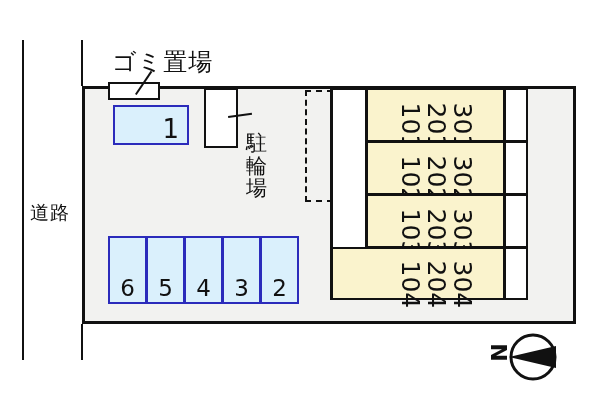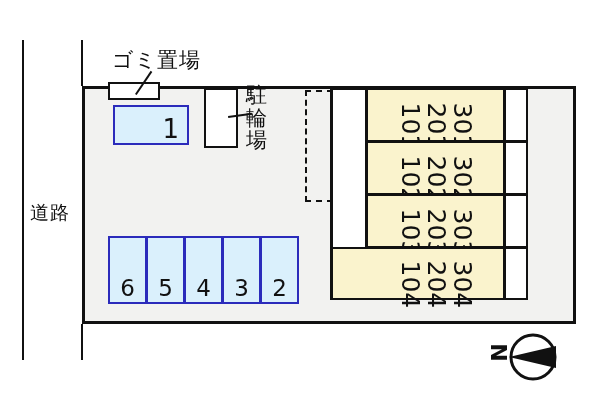--- a/index.html
+++ b/index.html
@@ -66,33 +66,34 @@
     right: 0;
     bottom: 2px;
     text-align: center;
     font-size: 23px;
     color: #111111;
     line-height: 1;
   }
   
   .label-h {
     position: absolute;
-    font-size: 21px;
+    font-size: 24px;
     color: #111111;
     white-space: nowrap;
     letter-spacing: 1px;
   }
   .label-v {
     position: absolute;
     font-size: 21px;
     color: #111111;
     width: 1.2em;
     line-height: 1.08;
     word-break: break-all;
     letter-spacing: 0;
+    margin-top: 48px;
   }
   .leader {
     position: absolute;
     background: #111111;
     transform-origin: 0 0;
     height: 2px;
   }
   
   .bldg-outline {
     position: absolute;

